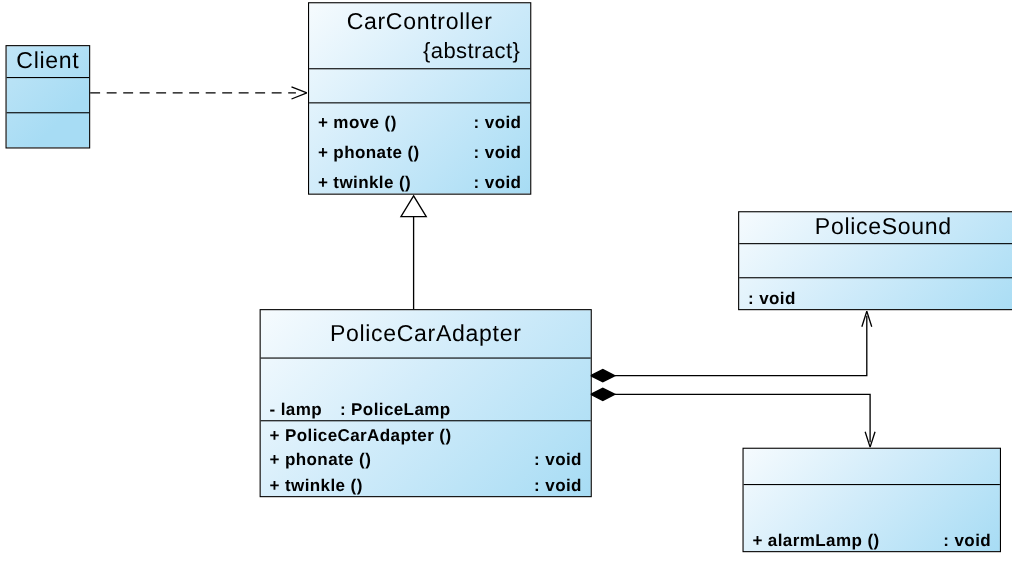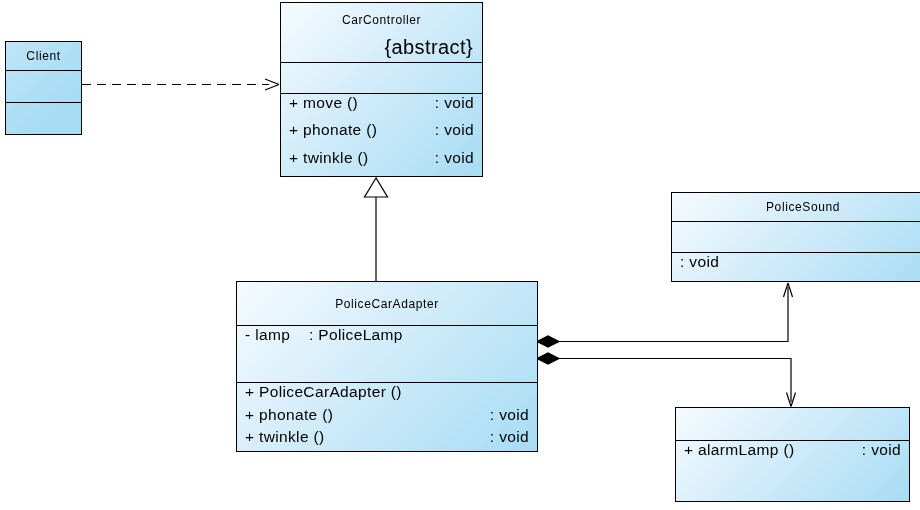--- a/index.html
+++ b/index.html
@@ -17,27 +17,27 @@
     box-sizing:border-box;
     display:flex;flex-direction:column;
     background:linear-gradient(135deg,#f6fbfe 0%,#d2ecfa 45%,#a7dcf4 100%);
   }
   .node.flat{background:linear-gradient(135deg,#c0e5f7 0%,#a7dcf4 70%)}
 
   .comp{box-sizing:border-box;border-bottom:1px solid #000;flex:0 0 auto;overflow:hidden}
   .comp.last{border-bottom:none;flex:1 1 auto}
 
   .titlec{display:flex;align-items:center;justify-content:center}
-  .cls-name{font-size:12px;letter-spacing:.6px;text-align:center;line-height:28px}
+  .cls-name{font-size:21px;letter-spacing:.6px;text-align:center;line-height:28px}
   .stereotype{font-size:20px;letter-spacing:.4px;text-align:right;padding-right:9px;line-height:26px}
 
   .rows{display:flex;flex-direction:column;justify-content:space-around;height:100%}
   .member{
-    display:flex;align-items:flex-start;flex:1 1 auto;
-    padding:0 8px;font-size:15.5px;letter-spacing:.35px;white-space:pre;
+    display:flex;align-items:flex-end;flex:1 1 auto;
+    padding:0 8px;font-size:15.5px;letter-spacing:.35px;white-space:pre;font-weight:bold;
   }
   .member.op{justify-content:space-between}
   .member.attr .sig{display:inline-block;width:64px}
 </style>
 </head>
 <body>
 
 <div id="canvas">
 
   <svg id="connectors" width="920" height="510" viewBox="0 0 920 510">

